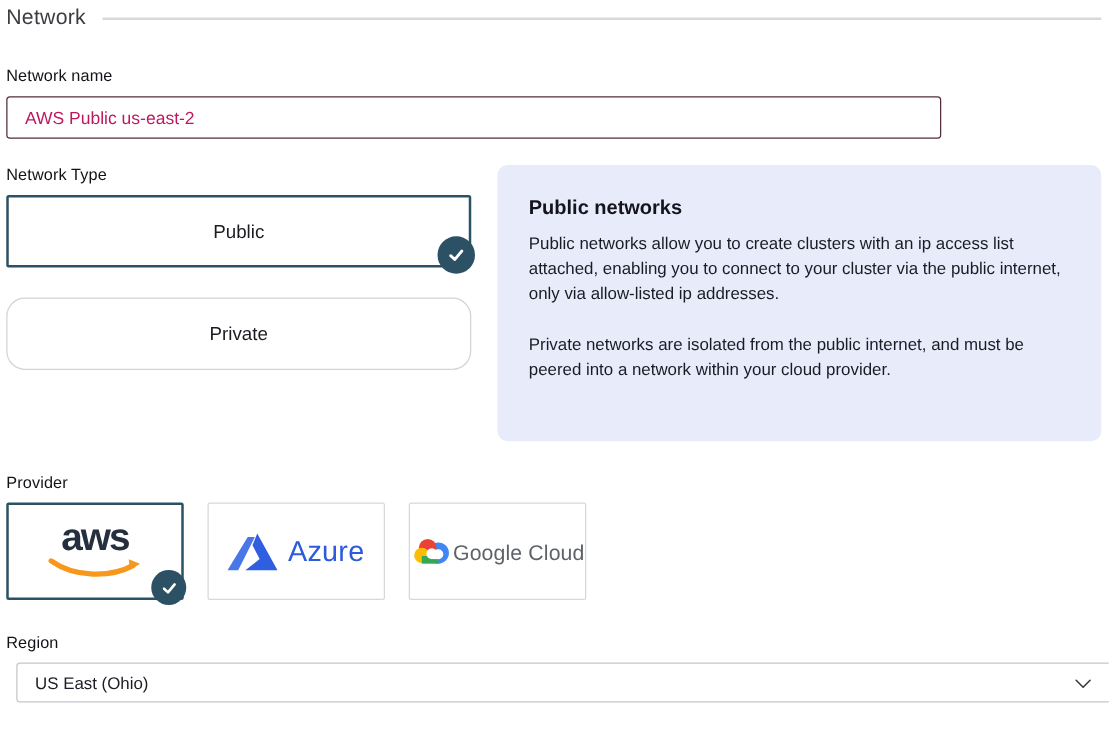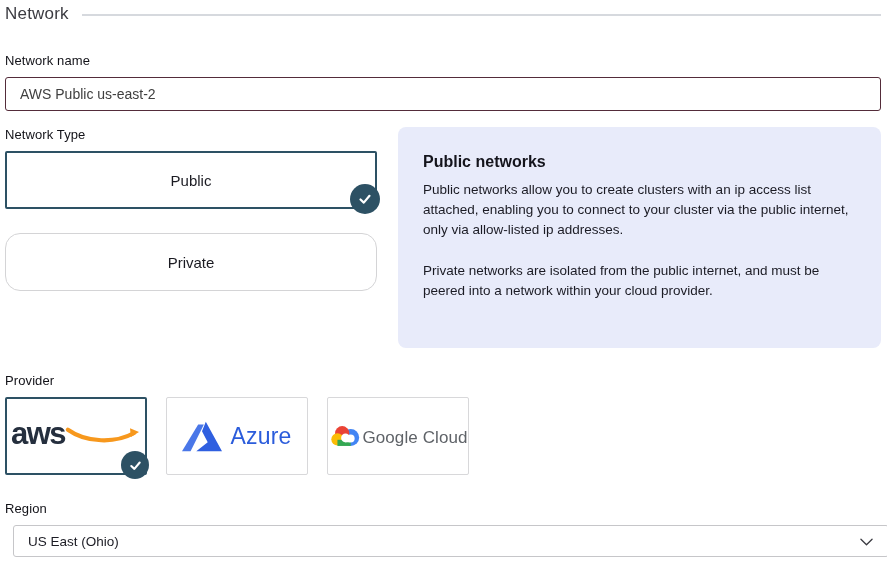--- a/index.html
+++ b/index.html
@@ -17,27 +17,27 @@
   .section-header { display:flex; align-items:center; margin-bottom: 29px; }
   .section-title { font-size: 17px; font-weight: 400; color: #3c3c42; letter-spacing: .2px; }
   .rule { flex:1; height: 2px; background: #d6d9de; margin-left: 13px; margin-top: 2px; }
 
   .field-label {
     display:block; font-size: 13px; color: #121218; margin-bottom: 9px; letter-spacing:.1px;
   }
 
   
   .text-input {
-    width: 876px; height: 34px;
+    width: 748px; height: 34px;
     border: 1px solid #542c3a; border-radius: 3px;
-    padding: 2px 14px; font-size: 14px; color: #404040;
+    padding: 2px 14px; font-size: 14px; color: #be185d;
     font-family: "Liberation Sans", sans-serif;
     outline: none; background:#fff; display:block;
   }
-  .name-block { margin-bottom: 16px; }
+  .name-block { margin-bottom: 21px; }
 
   
   .type-row { display:flex; align-items:flex-start; margin-bottom: 25px; }
   .type-col { width: 372px; flex: 0 0 372px; }
 
   .option-card {
     position: relative;
     width: 372px; height: 58px;
     border: 1px solid #d4d4d6; border-radius: 2px;
     display:flex; align-items:center; justify-content:center;
@@ -72,21 +72,21 @@
     position: relative;
     width: 142px; height: 78px;
     border: 1px solid #d8d8da; border-radius: 2px;
     display:flex; flex-direction:column; align-items:center; justify-content:center;
     background:#fff; cursor:pointer;
   }
   .provider-card.selected { border: 2px solid #2d5164; }
   .provider-card .check-badge { width:28px; height:28px; right:-4px; bottom:-6px; }
 
   
-  .aws-logo { display:flex; flex-direction:row; align-items:center; line-height: 1; }
+  .aws-logo { display:flex; flex-direction:column; align-items:center; line-height: 1; }
   .aws-word {
     font-size: 31px; font-weight: 700; color: #252f3e;
     letter-spacing: -1.5px; line-height: .8; margin-bottom: 3px;
   }
   
   .azure-logo { display:flex; align-items:center; }
   .azure-word { font-size: 23px; color: #2b5cdb; margin-left: 8px; letter-spacing: .2px; }
   
   .google-logo { display:flex; flex-direction:row; align-items:center; }
   .google-word { font-size: 17px; color: #5f6368; margin-top: 3px; letter-spacing: .1px; }

